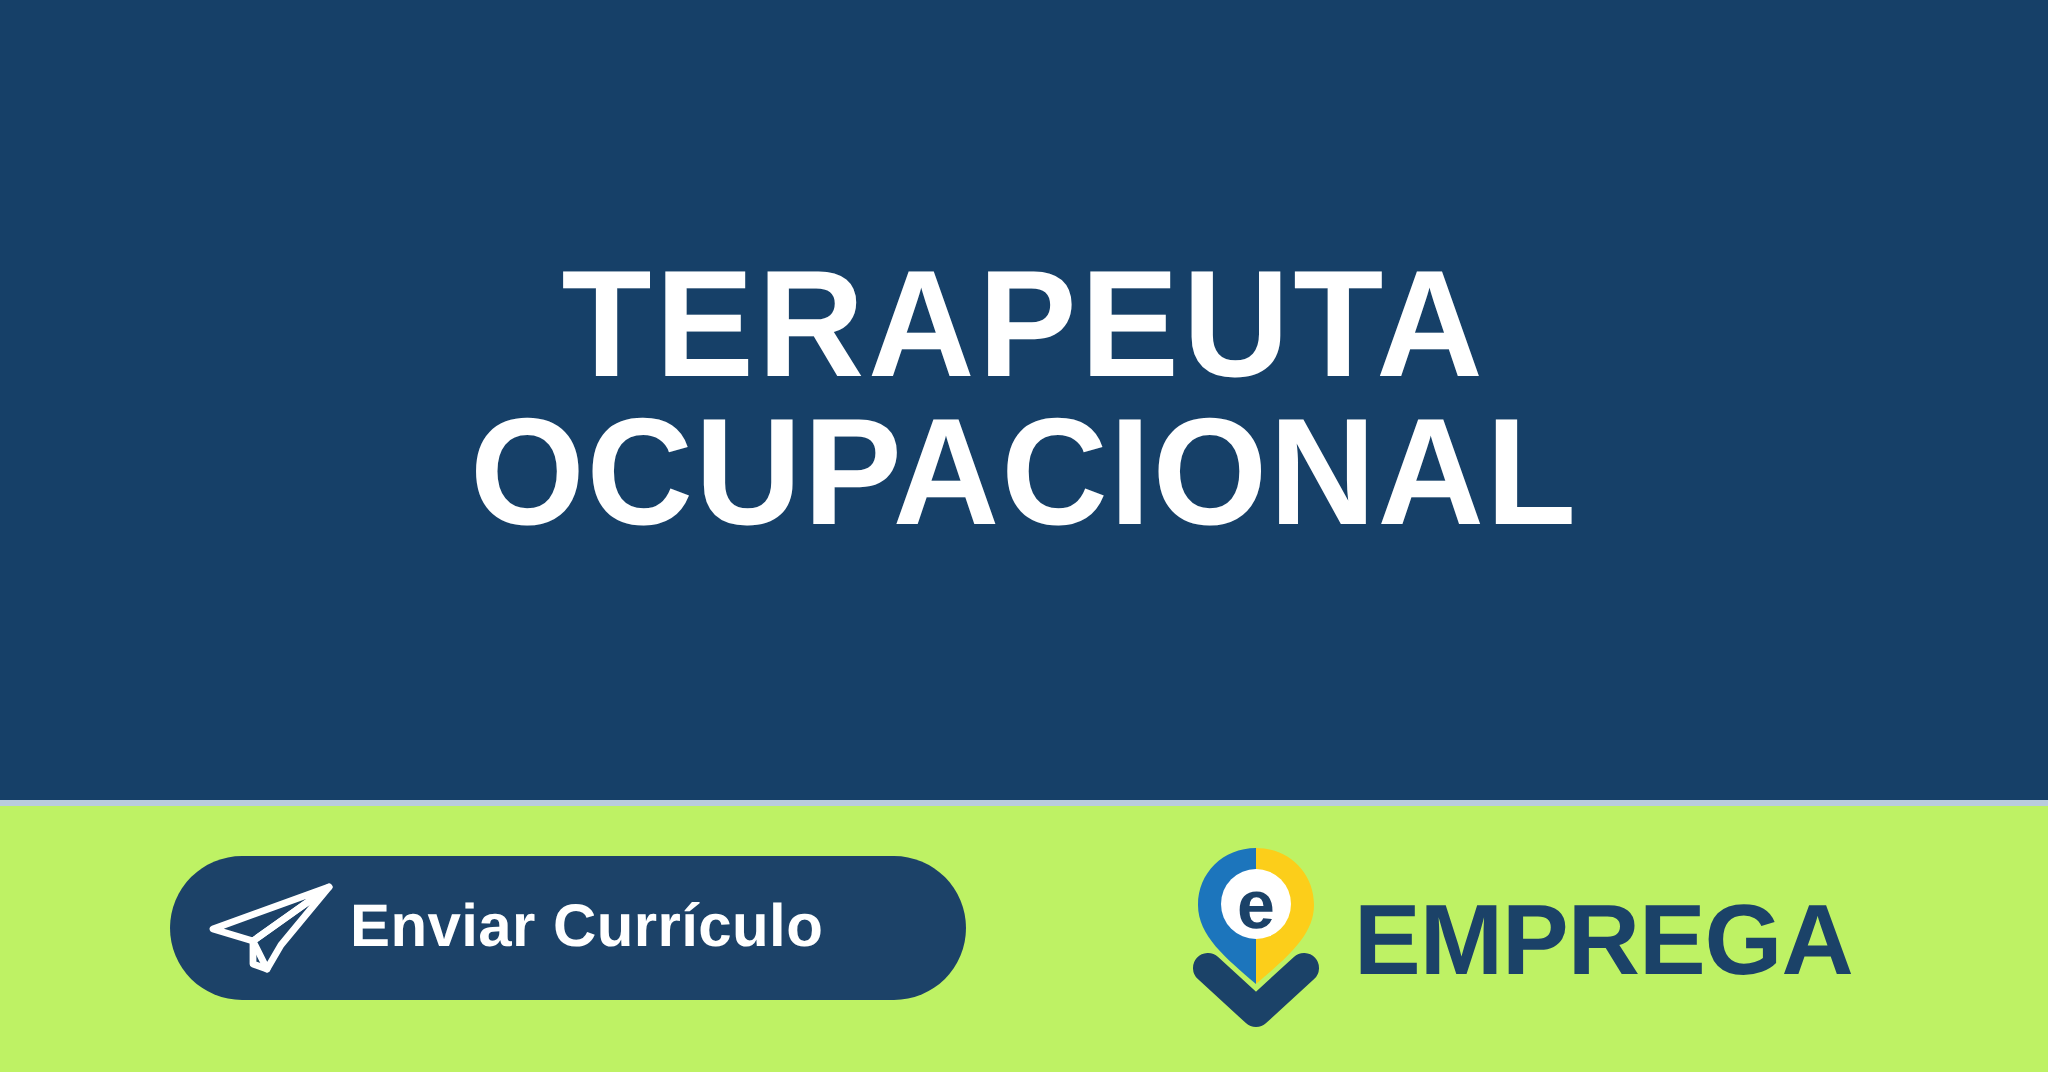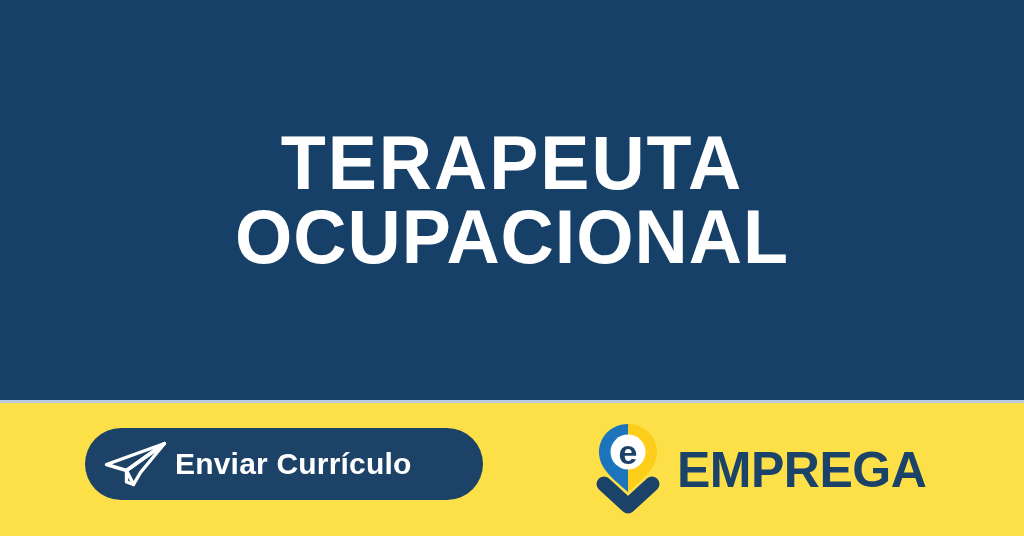--- a/index.html
+++ b/index.html
@@ -68,21 +68,21 @@
   .job-title .line-1 { letter-spacing: 2px; }
   .job-title .line-2 { letter-spacing: 1px; }
 
   
   .footer {
     position: absolute;
     left: 0;
     top: 403px;
     width: 1024px;
     height: 133px;
-    background: #fde047;
+    background: #bef264;
   }
 
   
   .cta-button {
     position: absolute;
     left: 85px;
     top: 25px;
     width: 398px;
     height: 72px;
     background: #1c4268;

